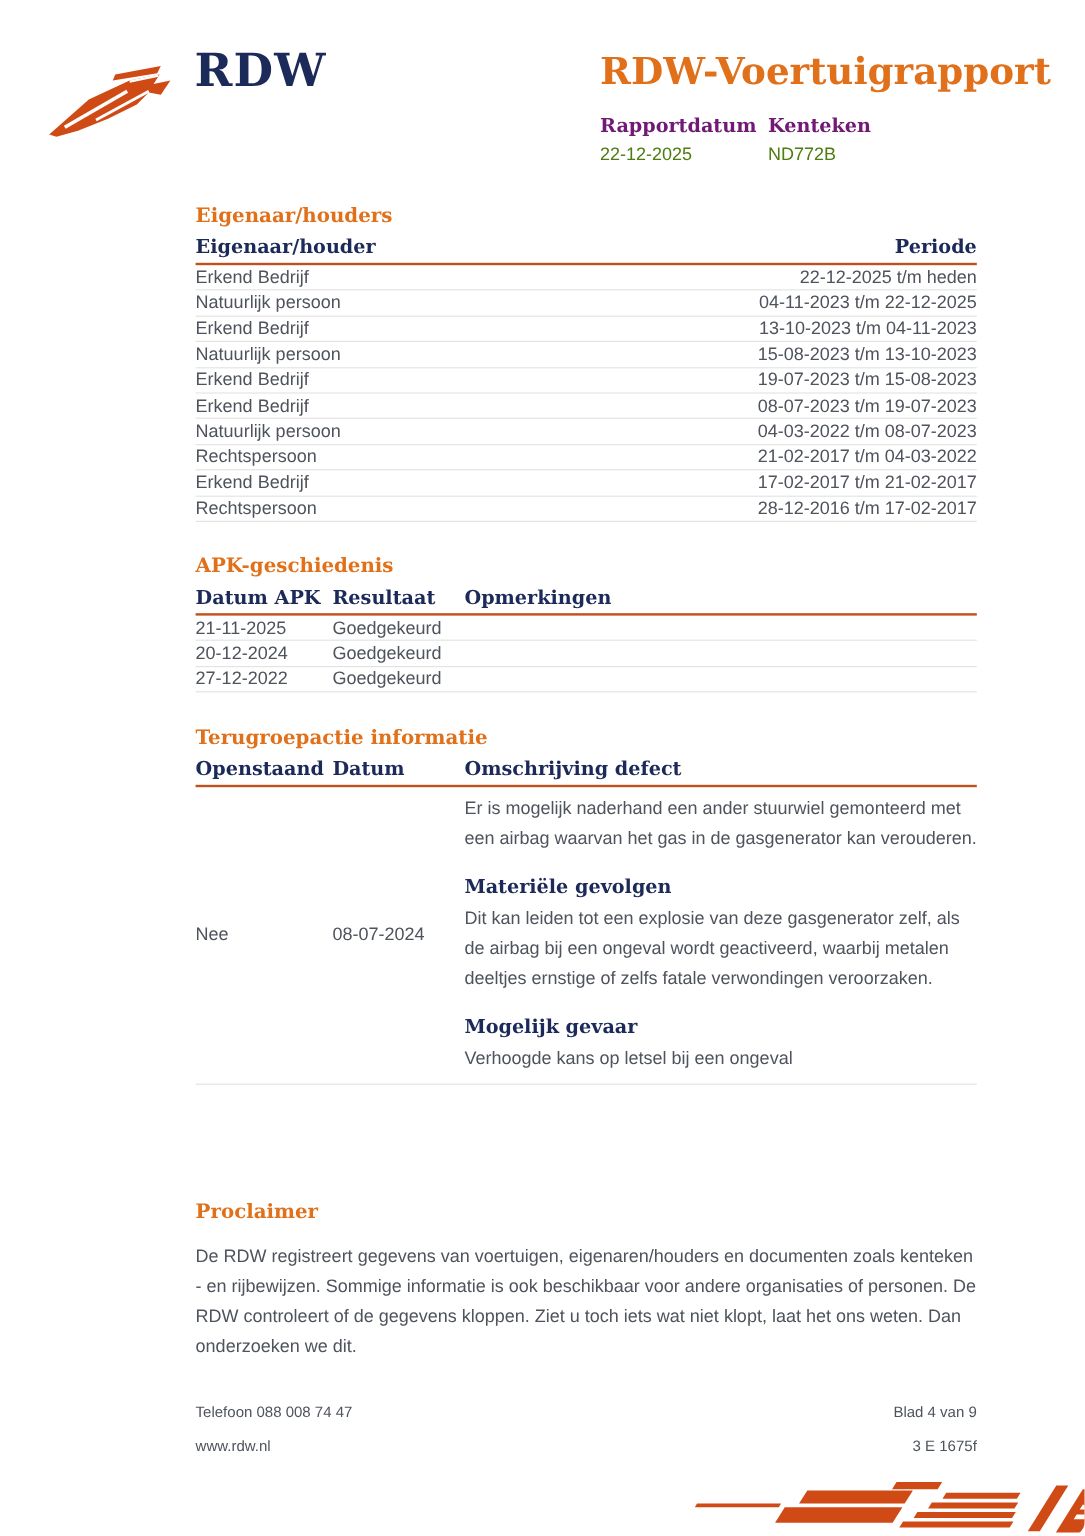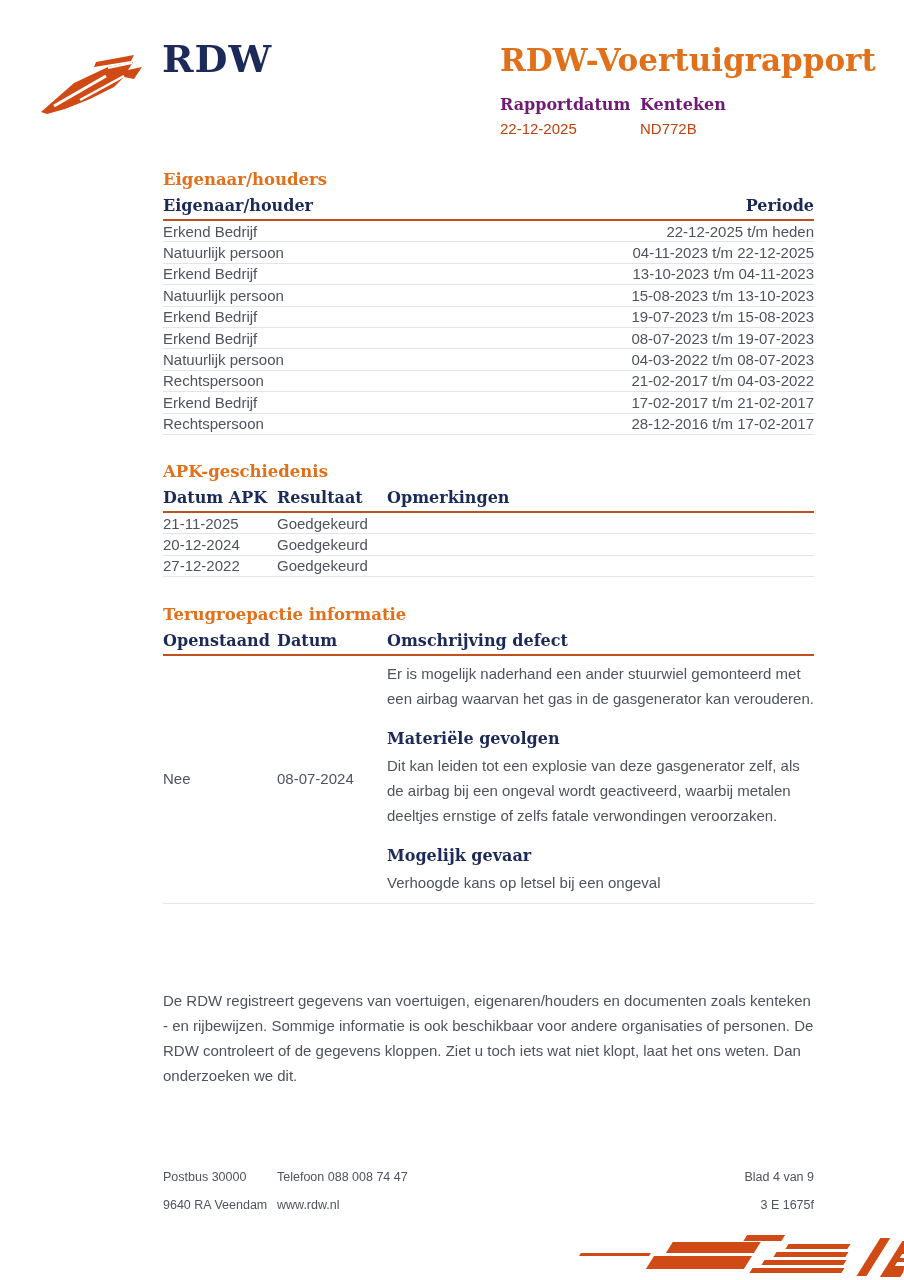--- a/index.html
+++ b/index.html
@@ -25,21 +25,21 @@
     font-weight:bold;font-size:31px;color:#e1701a;
     white-space:nowrap;
   }
   .meta{position:absolute;left:500px;top:95px;display:flex;}
   .meta-col{width:140px;}
   .meta-col.second{width:auto;}
   .meta-label{
     font-family:"DejaVu Serif", serif;font-weight:bold;
     font-size:16px;color:#701a75;margin-bottom:6px;white-space:nowrap;
   }
-  .meta-value{font-size:15px;color:#c2410c;}
+  .meta-value{font-size:15px;color:#4d7c0f;}
   
   .section{position:absolute;left:163px;width:651px;}
   .section-title{
     font-family:"DejaVu Serif", serif;font-weight:bold;
     font-size:16.5px;color:#e1701a;margin:12px 0 7px 0;
   }
   .t-head{
     display:flex;align-items:flex-end;
     font-family:"DejaVu Serif", serif;font-weight:bold;
     font-size:16px;color:#1c2a59;
@@ -195,28 +195,25 @@
         <div class="sub-head">Materiële gevolgen</div>
         <p class="para">Dit kan leiden tot een explosie van deze gasgenerator zelf, als de airbag bij een ongeval wordt geactiveerd, waarbij metalen deeltjes ernstige of zelfs fatale verwondingen veroorzaken.</p>
         <div class="sub-head">Mogelijk gevaar</div>
         <p class="para">Verhoogde kans op letsel bij een ongeval</p>
       </div>
     </div>
     <div class="recall-sep"></div>
   </div>
 
   <div class="section" style="top:988px">
+    <div class="section-title" style="margin-bottom:16px">Proclaimer</div>
     <p class="para">De RDW registreert gegevens van voertuigen, eigenaren/houders en documenten zoals kenteken - en rijbewijzen. Sommige informatie is ook beschikbaar voor andere organisaties of personen. De RDW controleert of de gegevens kloppen. Ziet u toch iets wat niet klopt, laat het ons weten. Dan onderzoeken we dit.</p>
   </div>
 
   <div class="footer">
-    <div class="f-col1">
-      <div>Postbus 30000</div>
-      <div>9640 RA Veendam</div>
-    </div>
     <div class="f-col2">
       <div>Telefoon 088 008 74 47</div>
       <div>www.rdw.nl</div>
     </div>
     <div class="f-col3">
       <div>Blad 4 van 9</div>
       <div>3 E 1675f</div>
     </div>
   </div>
 

